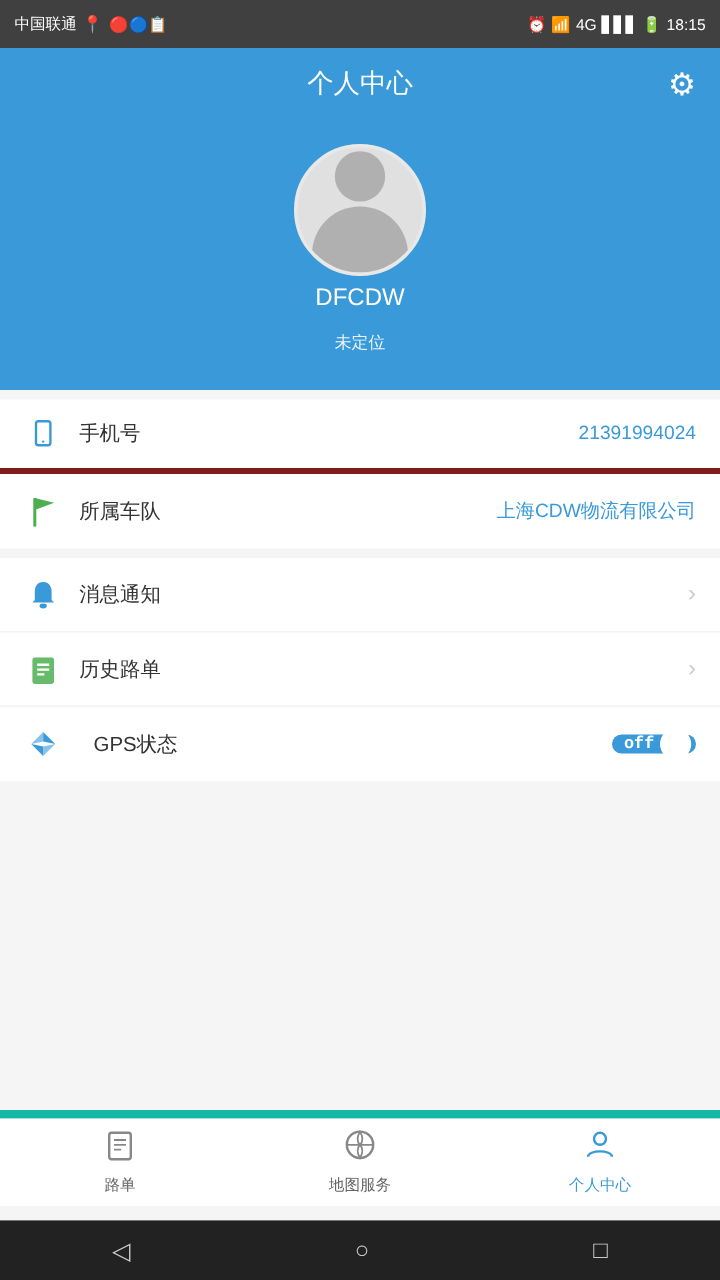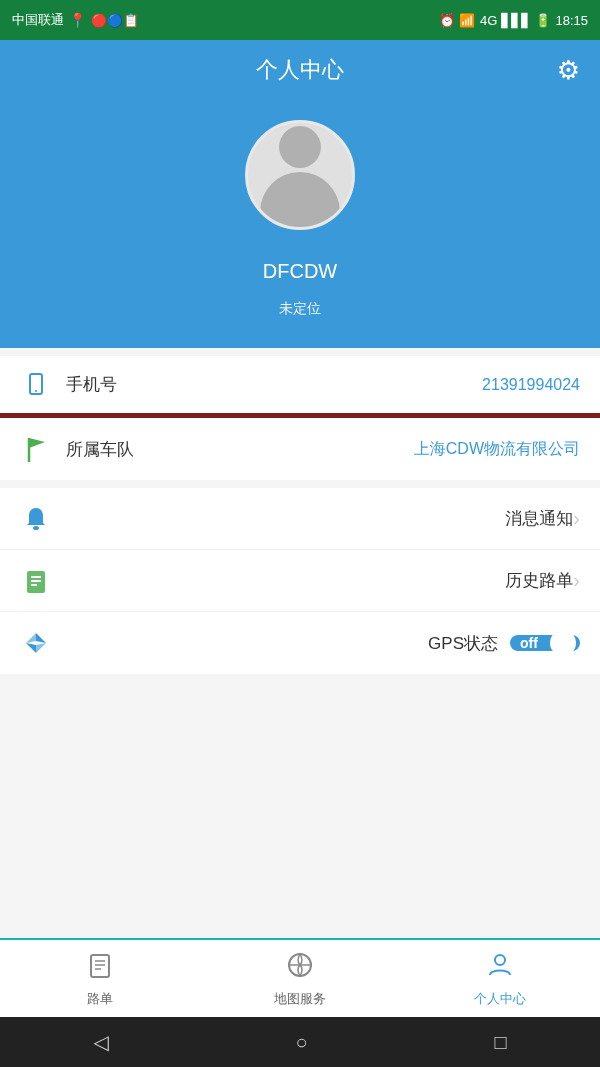--- a/index.html
+++ b/index.html
@@ -7,21 +7,21 @@
       width: 600px;
       height: 1067px;
       font-family: "PingFang SC", "Microsoft YaHei", sans-serif;
       background: #f5f5f5;
       overflow: hidden;
       position: relative;
     }
 
     
     .status-bar {
-      background: #15803d;
+      background: #404040;
       height: 40px;
       display: flex;
       align-items: center;
       justify-content: space-between;
       padding: 0 12px;
       color: white;
       font-size: 13px;
       gap: 20px;
     }
     .status-left { display: flex; align-items: center; gap: 5px; }
@@ -85,21 +85,21 @@
     }
     .avatar-body {
       width: 80px;
       height: 55px;
       background: #b0b0b0;
       border-radius: 40px 40px 0 0;
     }
     .profile-name {
       color: white;
       font-size: 20px;
-      margin-top: 30px;
+      margin-top: 7px;
       font-weight: 500;
       text-align: center;
     }
     .profile-location {
       color: rgba(255,255,255,0.9);
       font-size: 14px;
       margin-top: 17px;
     }
 
     
@@ -139,21 +139,20 @@
       background: white;
       margin-top: 8px;
     }
     .menu-row {
       display: flex;
       align-items: center;
       padding: 0 20px;
       height: 62px;
       border-bottom: 1px solid #f0f0f0;
       cursor: pointer;
-      text-align: right;
     }
     .menu-row:last-child { border-bottom: none; gap: 12px; }
     .menu-icon {
       width: 32px;
       display: flex;
       align-items: center;
       justify-content: center;
       margin-right: 14px;
       font-size: 22px;
       flex-shrink: 0;
@@ -173,44 +172,45 @@
       width: 70px;
       height: 16px;
       border-radius: 17px;
       background: #3a9ad9;
       display: flex;
       align-items: center;
       justify-content: flex-end;
       padding: 0 4px;
       cursor: pointer;
       position: relative;
+      font-family: Liberation Mono, monospace;
     }
     .toggle-text {
       color: white;
       font-size: 14px;
       font-weight: bold;
       position: absolute;
       left: 10px;
     }
     .toggle-knob {
       width: 26px;
       height: 26px;
       border-radius: 13px;
       background: white;
     }
 
     
     .bottom-nav {
       position: absolute;
-      bottom: 49px;
+      bottom: 62px;
       left: 0;
       width: 600px;
       height: 80px;
       background: white;
-      border-top: 2px solid #14b8a6;
+      border-top: 7px solid #14b8a6;
       display: flex;
     }
     .nav-item {
       flex: 1;
       display: flex;
       flex-direction: column;
       align-items: center;
       justify-content: center;
       gap: 4px;
       cursor: pointer;

